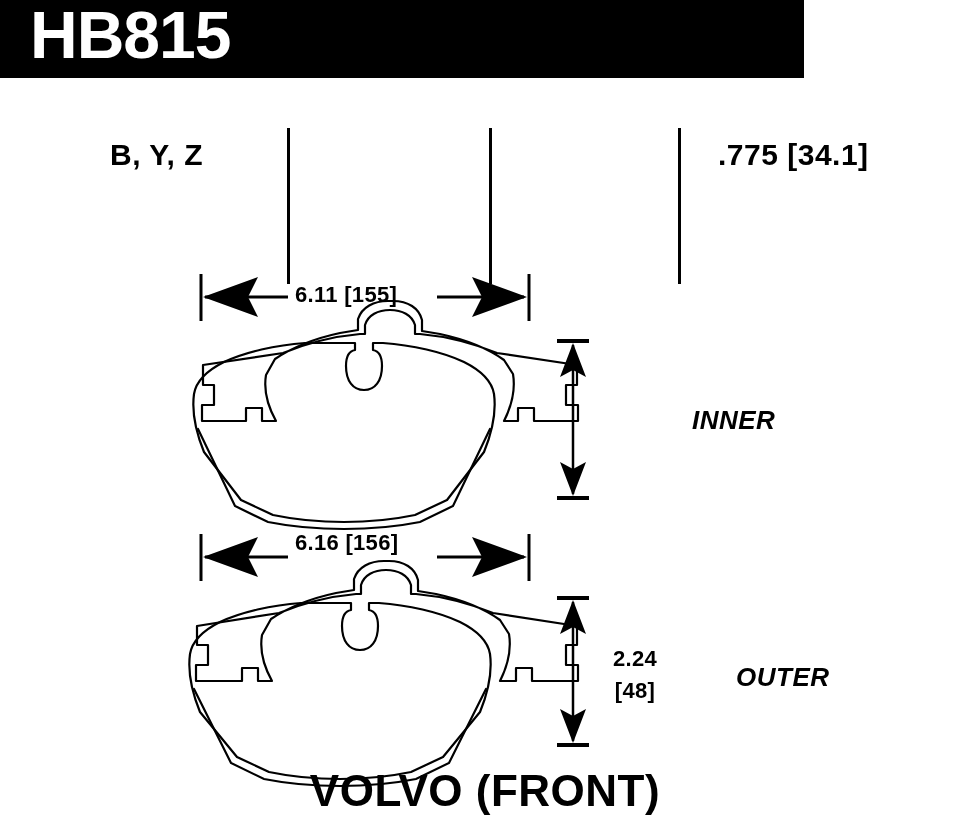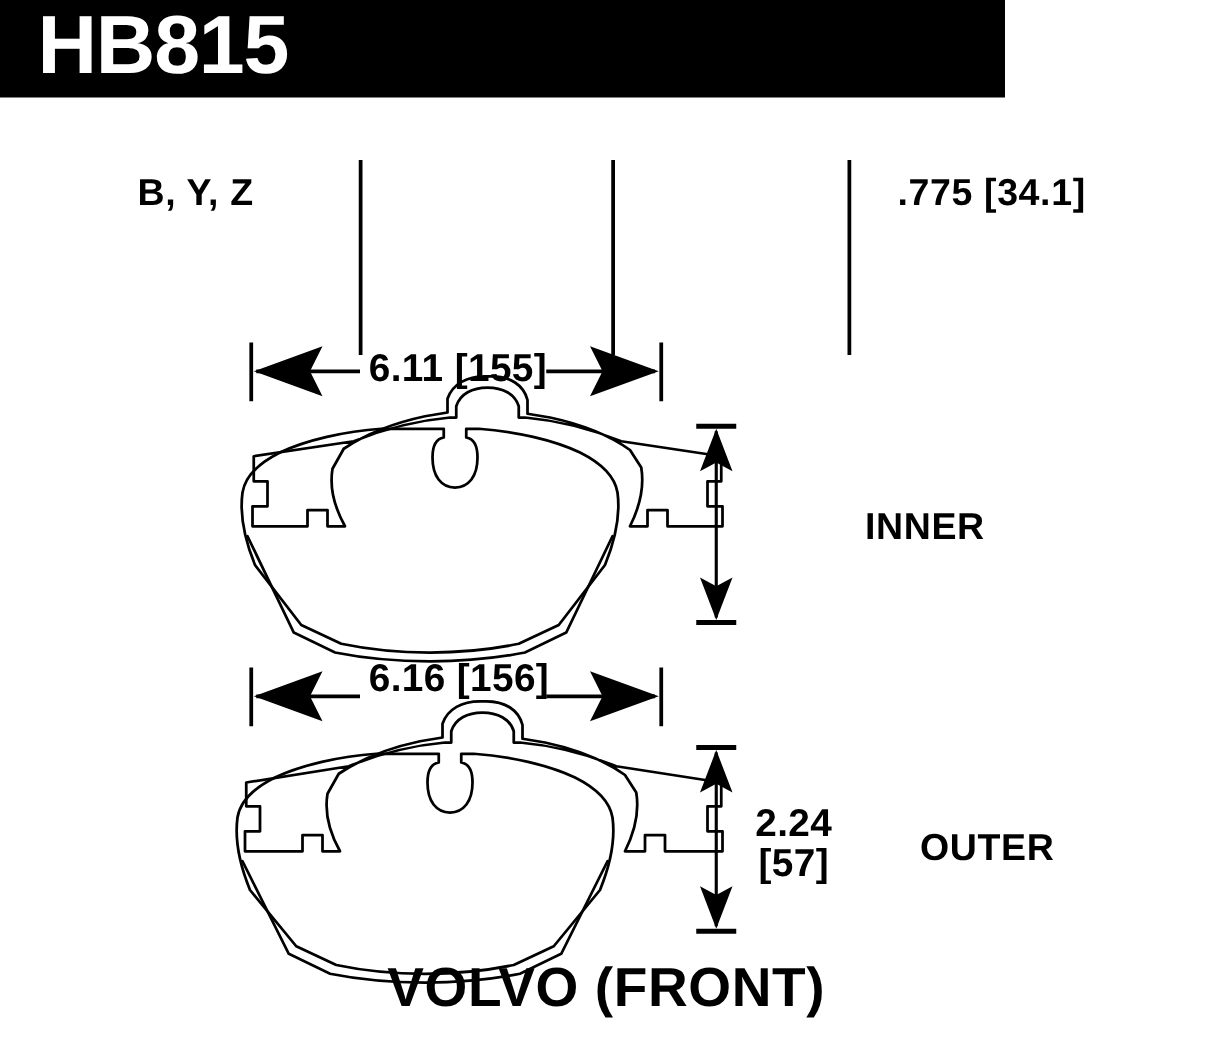--- a/index.html
+++ b/index.html
@@ -85,35 +85,36 @@
     top: 253px;
     width: 970px;
     height: 581px;
   }
   .drawing svg {
     display: block;
   }
 
   .dim-label {
     position: absolute;
-    font-size: 31px;
+    font-size: 22px;
     font-weight: 700;
     letter-spacing: 0.3px;
     white-space: nowrap;
     font-family: "Liberation Sans", sans-serif;
     line-height: 32px;
     text-align: center;
   }
   .side-label {
     position: absolute;
-    font-size: 30px;
+    font-size: 26px;
     font-weight: 700;
     letter-spacing: 0.5px;
     white-space: nowrap;
     font-family: "Liberation Sans", sans-serif;
+    font-style: italic;
   }
   .vehicle-label {
     position: absolute;
     width: 970px;
     text-align: center;
     font-size: 44px;
     font-weight: 700;
     letter-spacing: 0.5px;
     white-space: nowrap;
     font-family: "Liberation Sans", sans-serif;
@@ -349,21 +350,21 @@
       </g>
     </svg>
 
     <div class="dim-label dim-width-1">6.11  [155]</div>
 
     <div class="dim-label dim-width-2">6.16  [156]</div>
 
 
     <div class="dim-label dim-height-2">
       <div>2.24</div>
-      <div>[57]</div>
+      <div>[48]</div>
     </div>
 
     <div class="side-label side-inner">INNER</div>
 
     <div class="side-label side-outer">OUTER</div>
 
     <div class="vehicle-label">VOLVO (FRONT)</div>
   </div>
 
 </div>

